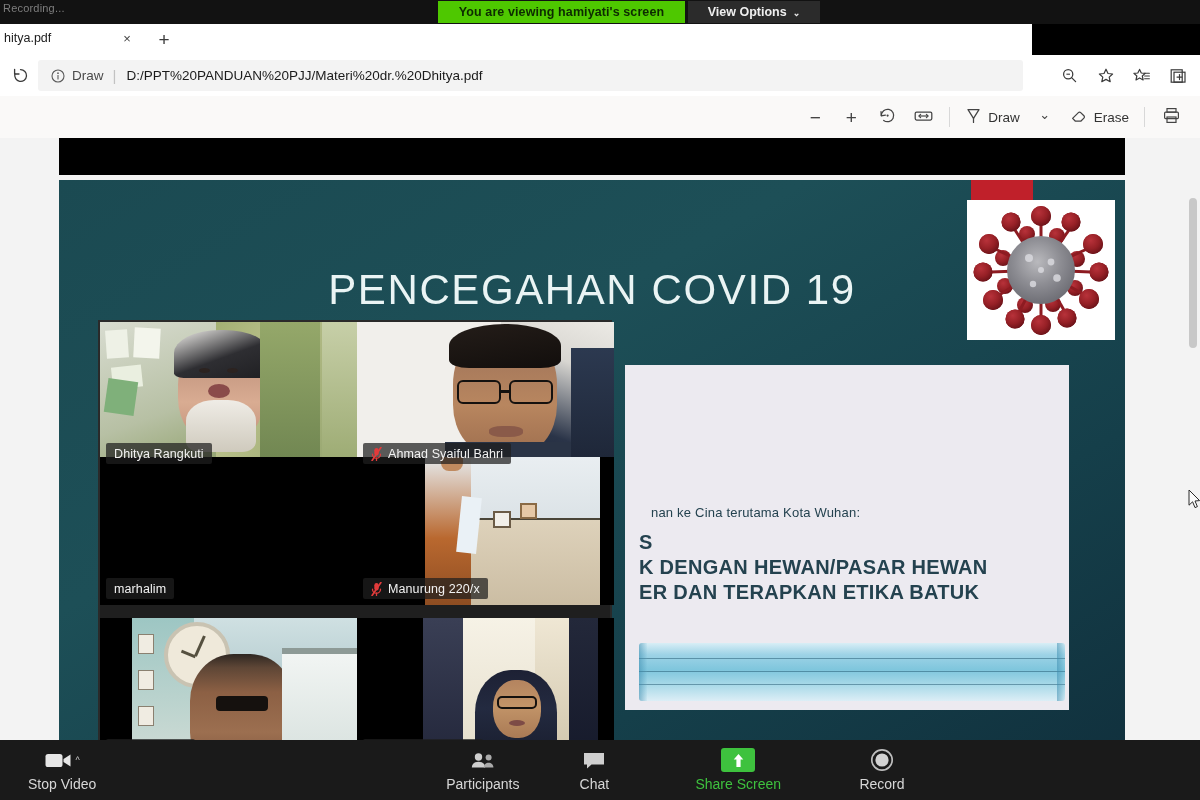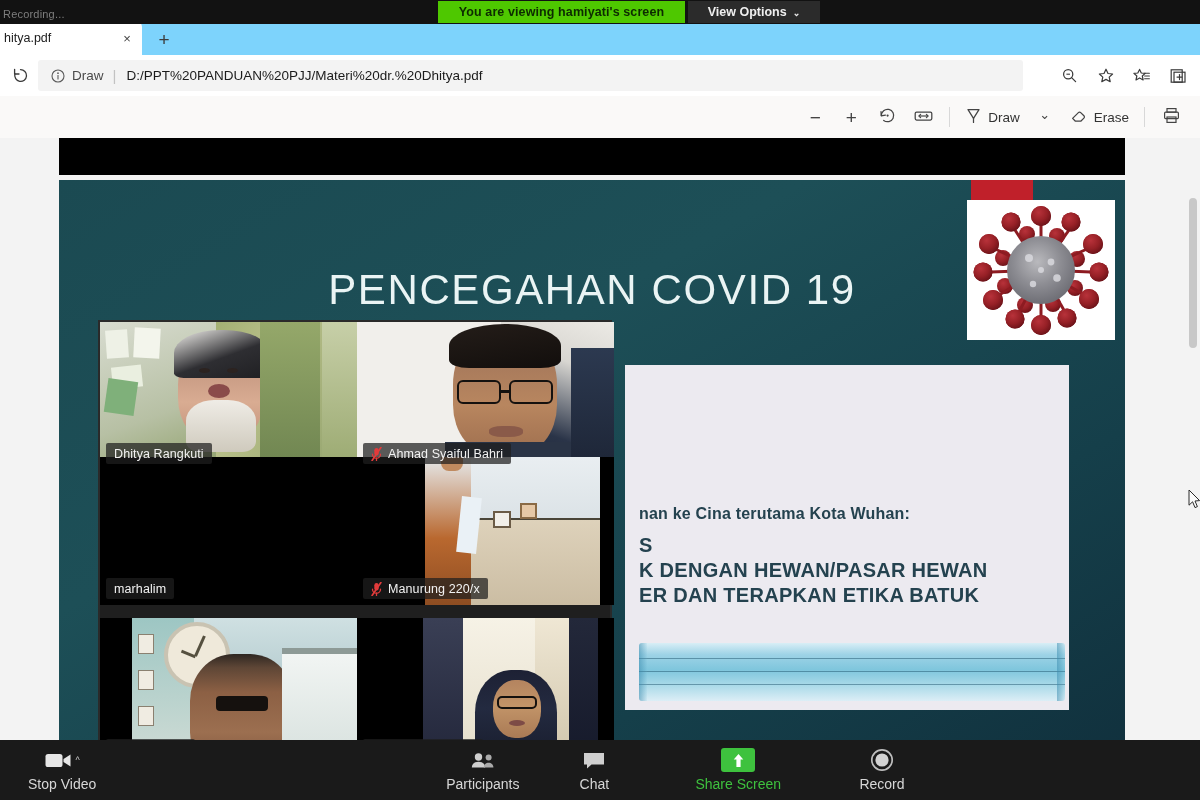--- a/index.html
+++ b/index.html
@@ -10,21 +10,21 @@
     background:#000;
   }
   #root { position:relative; width:1200px; height:800px; overflow:hidden; background:#000; }
 
   
   .zoom-topstrip{
     position:absolute; left:0; top:0; width:1200px; height:24px;
     background:#121212; z-index:60;
   }
   .recording-text{
-    position:absolute; left:3px; top:8px;
+    position:absolute; left:3px; top:2px;
     font-size:11px; color:#7e7e7e; letter-spacing:.2px;
     white-space:nowrap;
   }
   .view-banner{
     position:absolute; left:438px; top:1px; width:247px; height:22px;
     background:#4ec800; color:#0d2b00;
     font-size:12.5px; font-weight:bold;
     display:flex; align-items:center; justify-content:center;
     letter-spacing:.1px;
   }
@@ -35,22 +35,22 @@
     display:flex; align-items:center; justify-content:center; gap:6px;
   }
   .view-options .chev{ font-size:9px; transform:translateY(1px); }
 
   
   .browser-chrome{
     position:absolute; left:0; top:16px; width:1200px; height:80px;
     z-index:20;
   }
   .tabstrip{
-    position:absolute; left:0; top:0; width:1200px; height:39px;
-    background:#7dd3fc;
+    position:absolute; left:0; top:0; width:1032px; height:39px;
+    background:#ffffff;
   }
   .tab{
     position:absolute; left:-10px; top:5px; width:152px; height:34px;
     background:#fff; border-radius:6px 6px 0 0;
     display:flex; align-items:center; padding-left:14px;
   }
   .tab-title{
     font-size:12.5px; color:#1b1b1b; white-space:nowrap;
     flex:1;
   }
@@ -150,22 +150,23 @@
 
   .content-panel{
     position:absolute; left:566px; top:185px; width:444px; height:345px;
     background:#eceaf0;
   }
   .panel-text{
     position:absolute; left:14px; top:140px; width:430px;
     color:#24424f;
   }
   .panel-line-sm{
-    font-size:16px; font-weight:bold; letter-spacing:.2px; margin-bottom:11px;
+    font-size:13px; font-weight:normal; letter-spacing:.2px; margin-bottom:11px;
     white-space:nowrap;
+    margin-left:12px;
   }
   .panel-line-lg{
     font-size:20px; font-weight:bold; letter-spacing:.3px; margin-bottom:2px;
     white-space:nowrap;
   }
   .mask-img{
     position:absolute; left:14px; top:278px; width:426px; height:58px;
     background:linear-gradient(180deg,#d8eef6 0%,#9ed3e6 20%,#7fc6dd 46%,#a8d9e8 72%,#dceef6 100%);
     border-radius:3px; overflow:hidden;
   }

